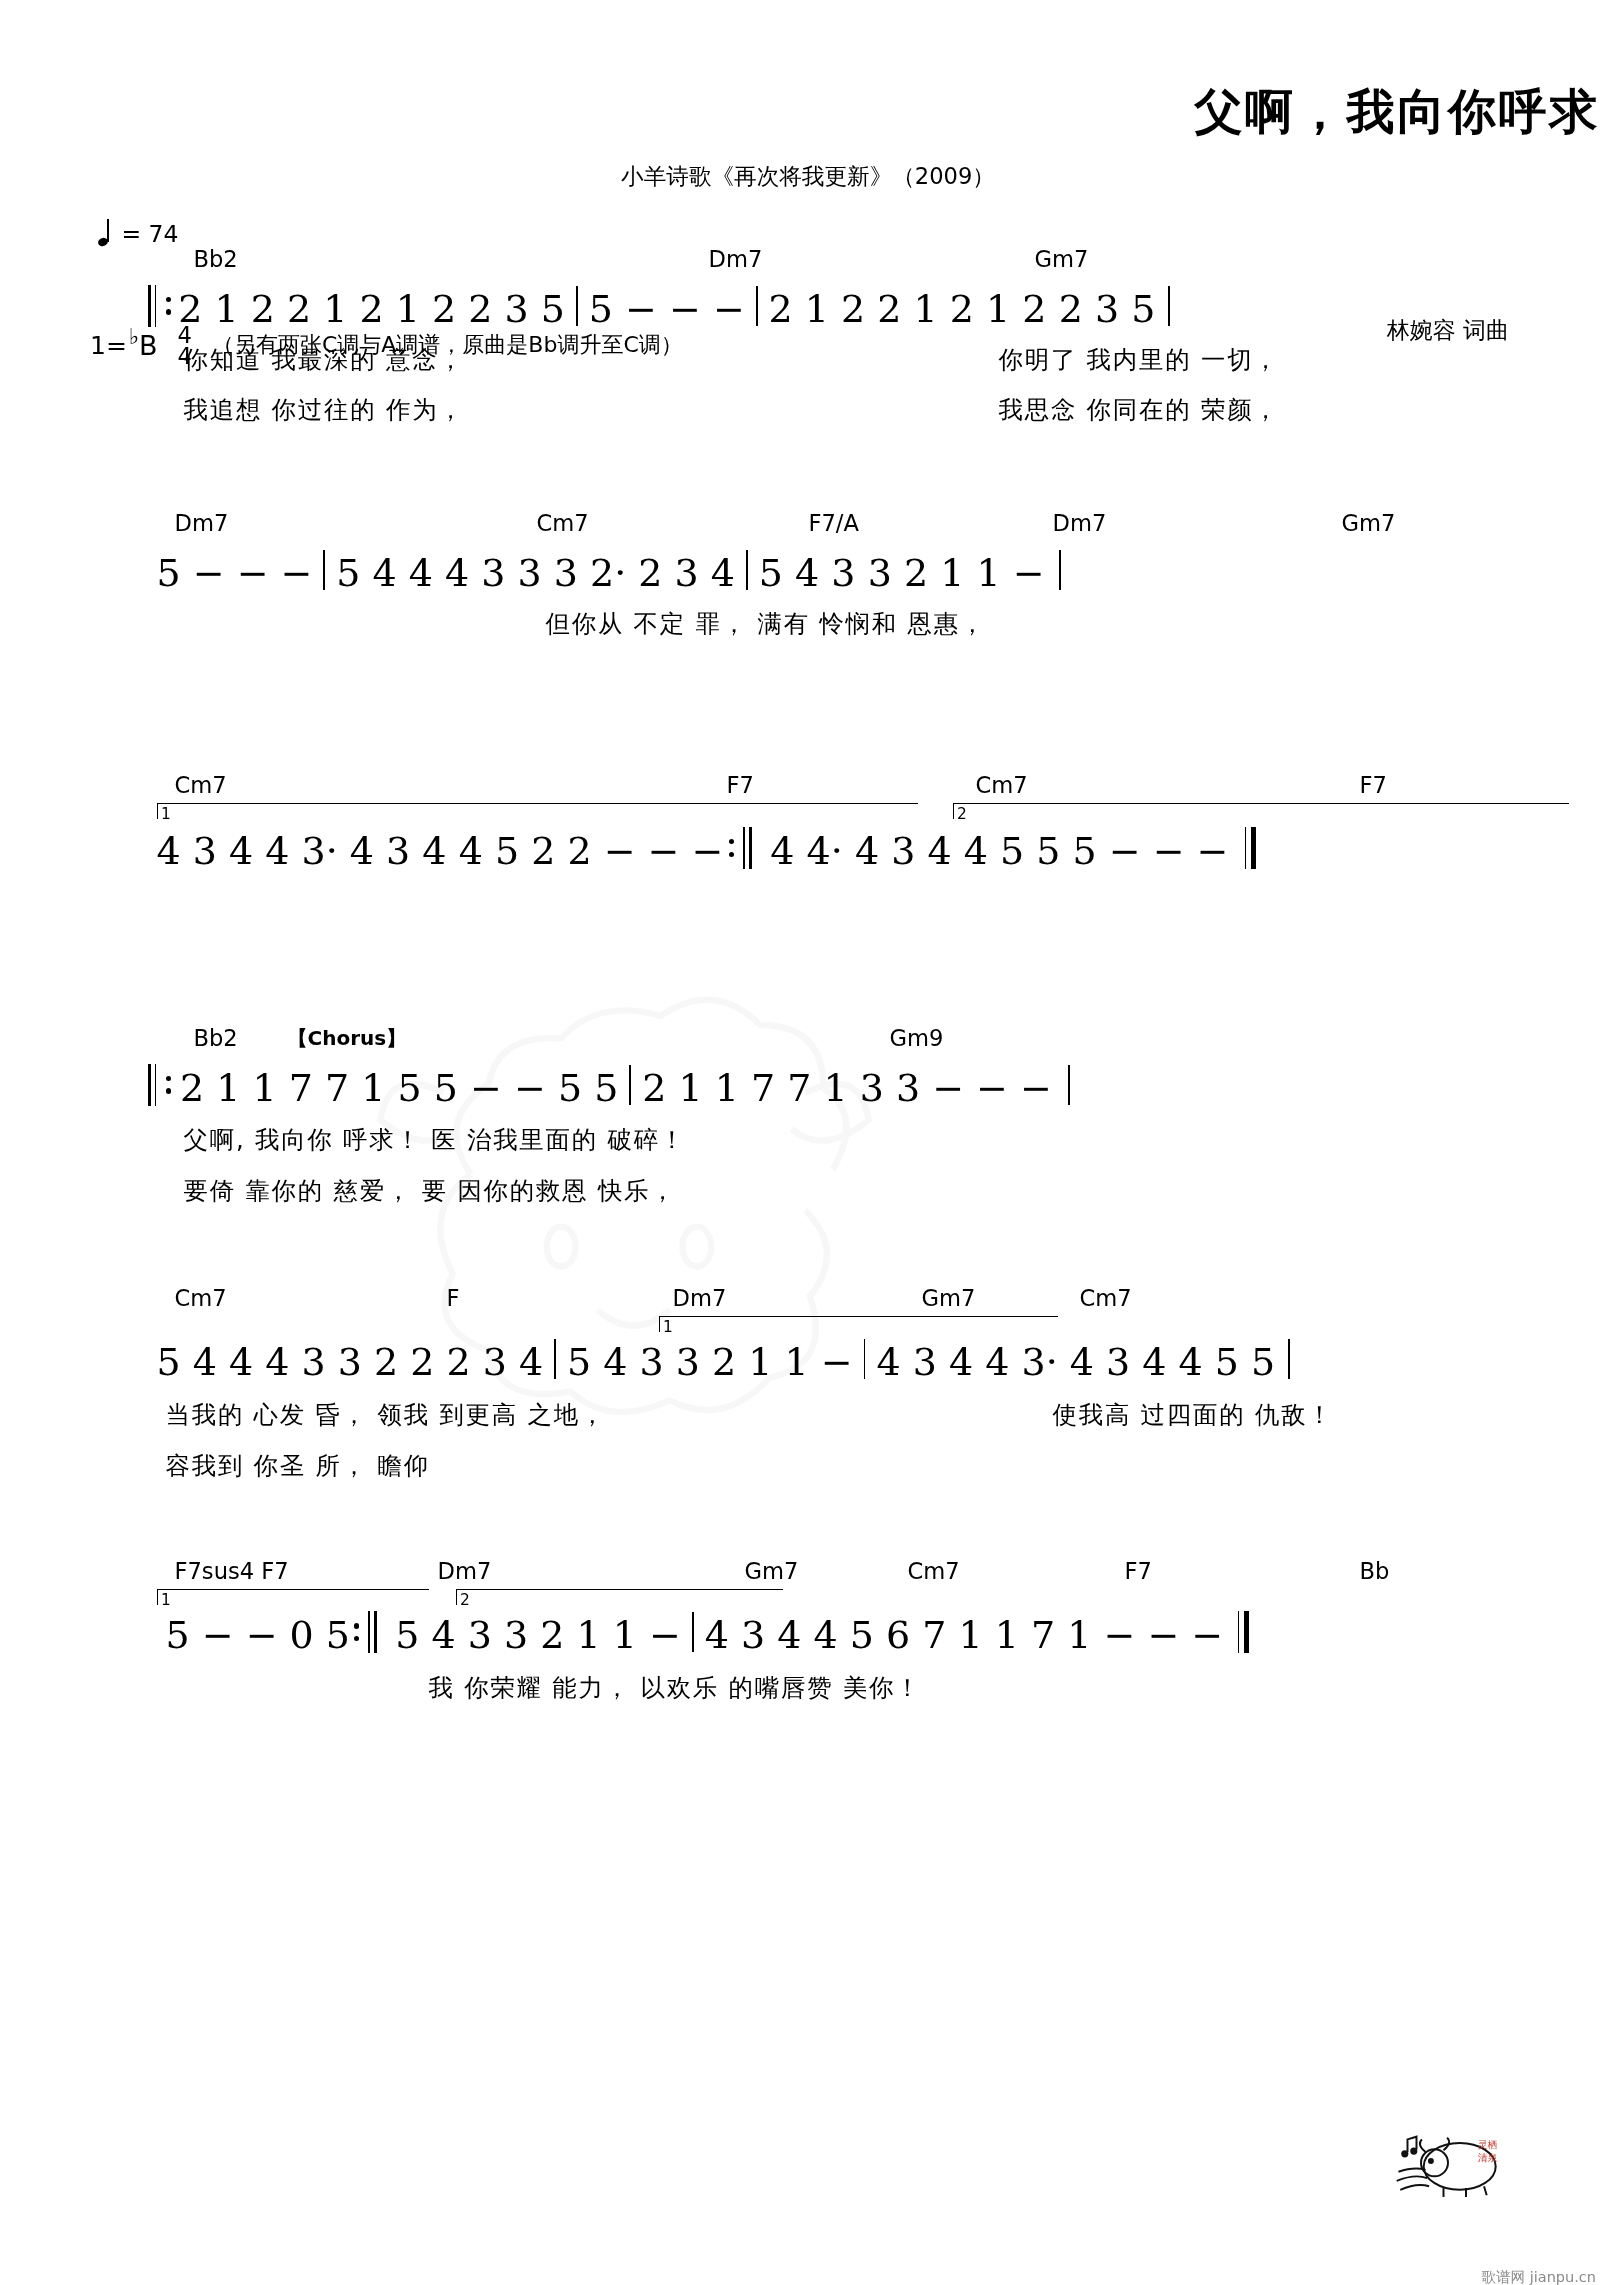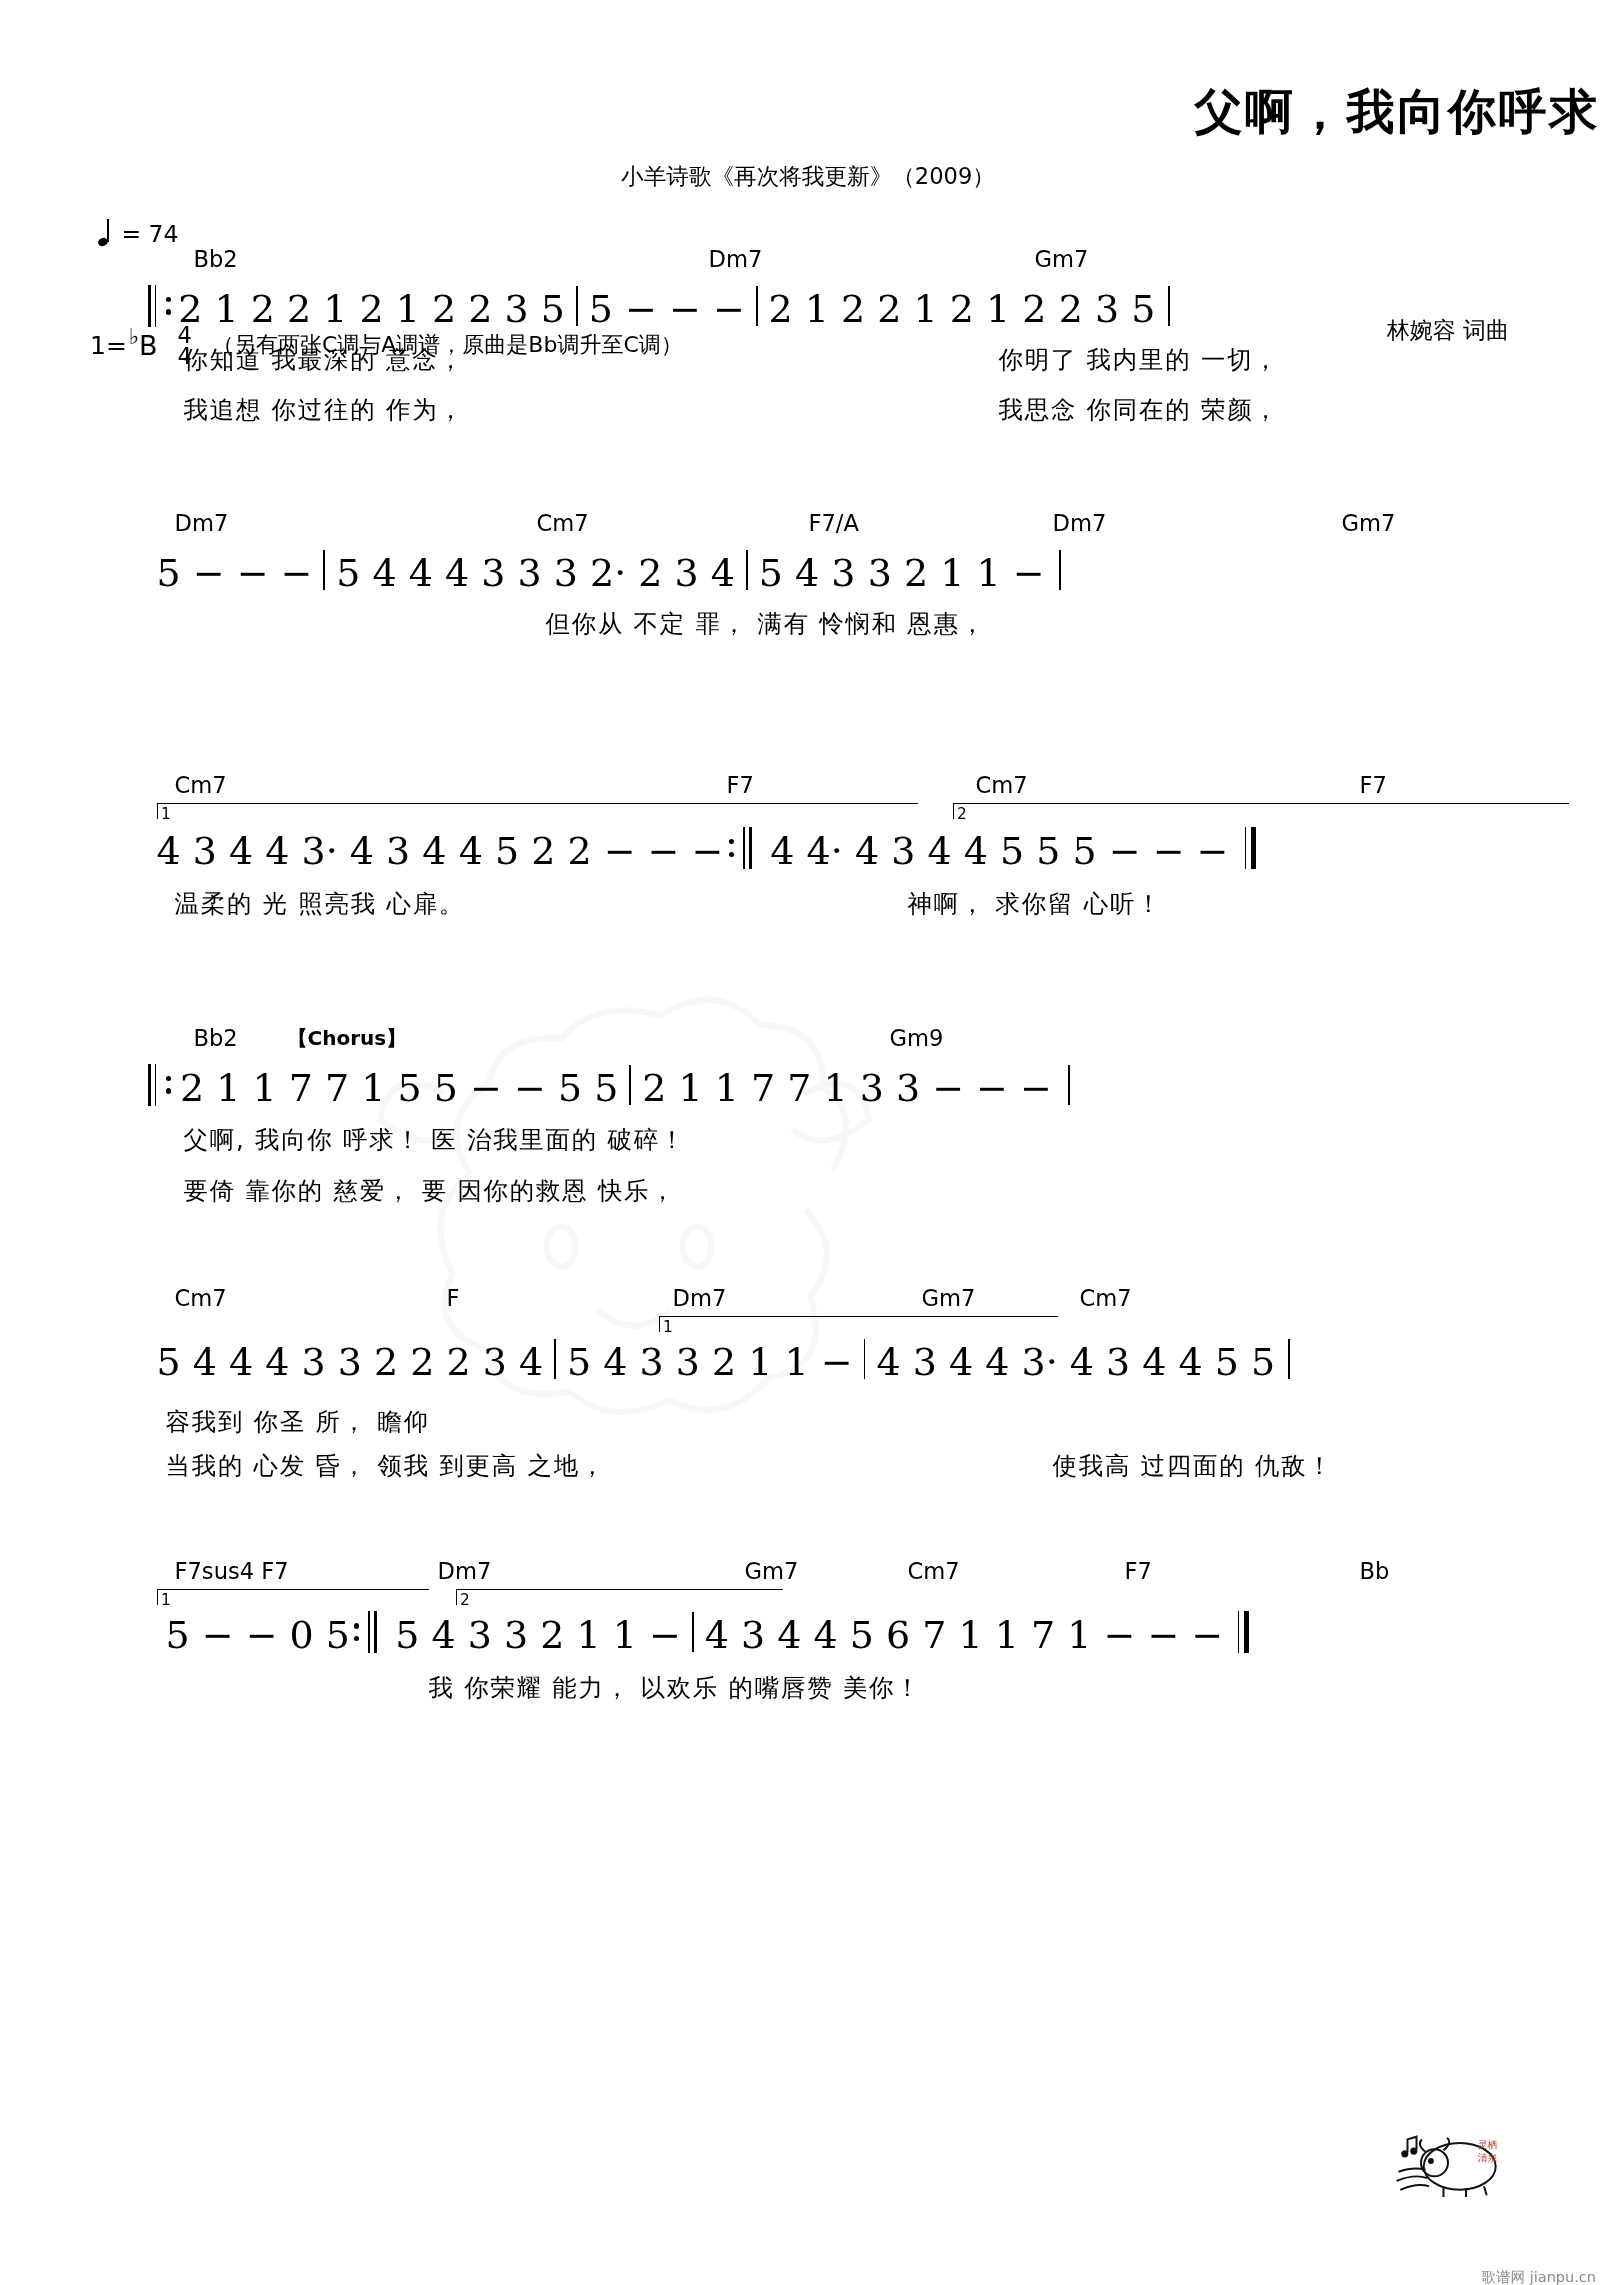--- a/index.html
+++ b/index.html
@@ -375,24 +375,20 @@
     <div class="noterow" style="padding-left:63px;">
       <span class="notes">4 3 4 4 3· 4 3 4 4 5 2  2 − − −</span>
       <span class="repeat-end" style="margin-left:14.5px;">
         <i class="rdot" style="left:-9px; top:11.8px;"></i>
         <i class="rdot" style="left:-9px; top:24.4px;"></i>
       </span>
       <span class="notes" style="margin-left:18px;">4 4·  4 3 4 4 5 5   5 − − −</span>
       <span class="dbl-end" style="margin-left:16.3px;"></span>
     </div>
 
-    <div class="lyricrow" style="margin-top:5.4px;">
-      <span class="l" style="left:81px;">温柔的  光 照亮我  心扉。</span>
-      <span class="l" style="left:814px;">神啊，  求你留  心听！</span>
-    </div>
   </div>
 
   <div class="system" style="margin-top:63px; height:213px;">
     <div class="chordrow">
       <span class="chord" style="left:100px;">Bb2</span>
       <span class="chord" style="left:194px; font-size:20px; font-weight:bold;">【Chorus】</span>
       <span class="chord" style="left:796px;">Gm9</span>
     </div>
 
     <div class="noterow" style="padding-left:54px;">
@@ -431,26 +427,26 @@
 
     <div class="noterow" style="padding-left:63px;">
       <span class="notes">5 4 4 4 3 3 2 2 2   3 4</span>
       <span class="barline"></span>
       <span class="notes">5 4 3 3 2 1 1   −</span>
       <span class="barline"></span>
       <span class="notes">4 3 4 4 3· 4 3 4 4 5 5</span>
       <span class="barline" style="margin-left:12.7px;"></span>
     </div>
 
-    <div class="lyricrow" style="margin-top:12.7px;">
-      <span class="l" style="left:72px;">容我到  你圣  所，   瞻仰</span>
-    </div>
     <div class="lyricrow" style="margin-top:5.4px;">
       <span class="l" style="left:72px;">当我的  心发  昏，  领我  到更高  之地，</span>
       <span class="l" style="left:959px;">使我高  过四面的  仇敌！</span>
+    </div>
+    <div class="lyricrow" style="margin-top:12.7px;">
+      <span class="l" style="left:72px;">容我到  你圣  所，   瞻仰</span>
     </div>
   </div>
 
   <div class="system" style="margin-top:51px; height:181px;">
     <div class="chordrow">
       <span class="chord" style="left:81px;">F7sus4  F7</span>
       <span class="chord" style="left:344px;">Dm7</span>
       <span class="chord" style="left:651px;">Gm7</span>
       <span class="chord" style="left:814px;">Cm7</span>
       <span class="chord" style="left:1031px;">F7</span>

